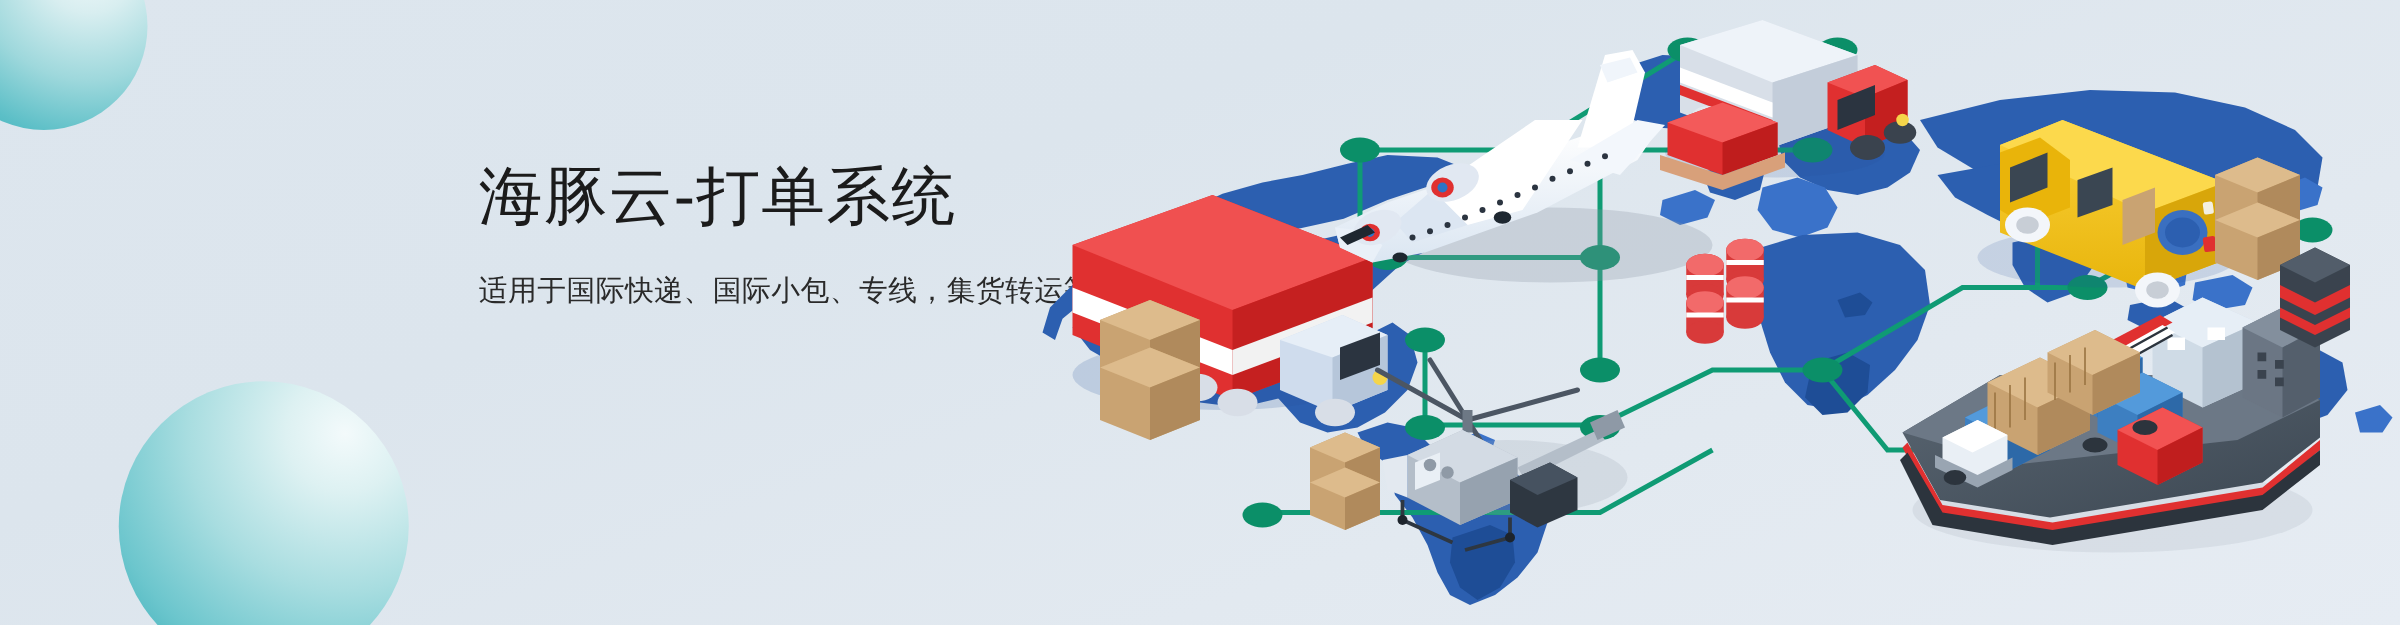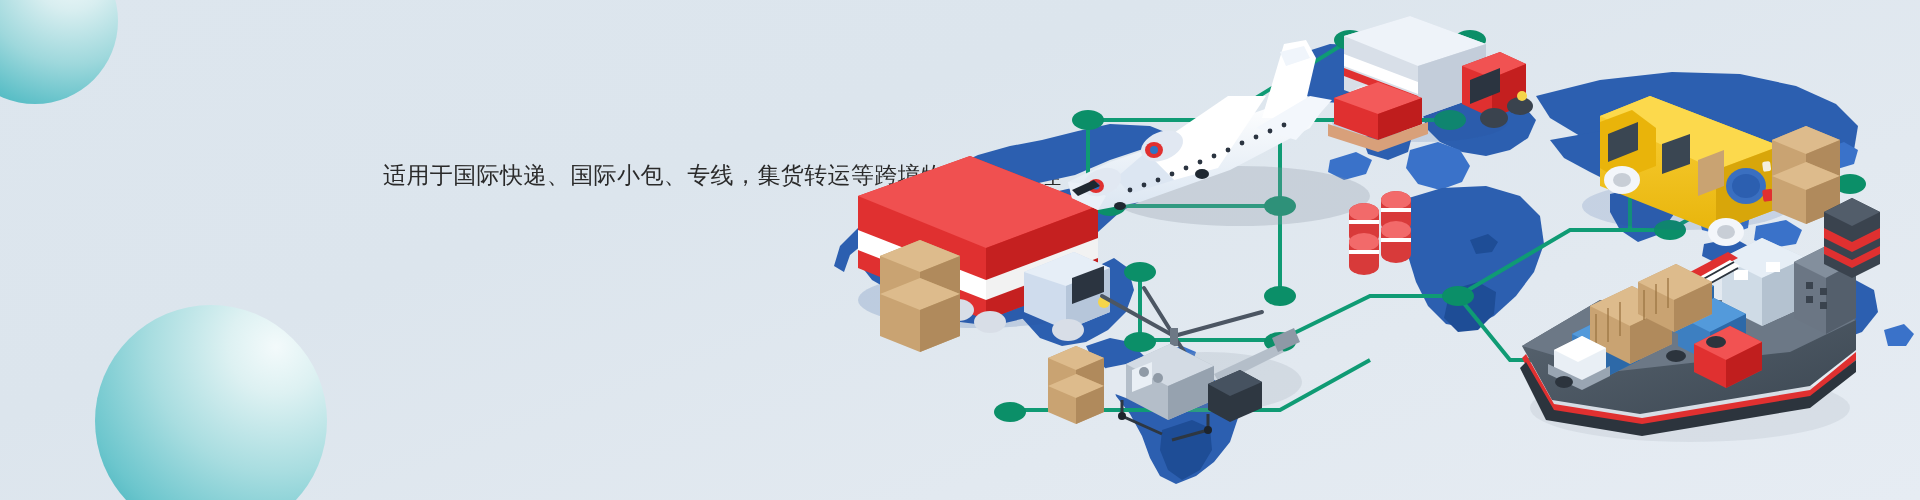--- a/index.html
+++ b/index.html
@@ -59,20 +59,21 @@
 </style>
 </head>
 <body>
 
 <div id="banner">
 
   <div class="blob" id="blob-top"></div>
   <div class="blob" id="blob-bottom"></div>
 
   <div id="text-block">
+    <div id="banner-title">海豚云-打单系统</div>
     <div id="banner-subtitle">适用于国际快递、国际小包、专线，集货转运等跨境物流包裹处理</div>
   </div>
 
   <div id="illustration">
     <svg viewBox="0 0 1110 500" xmlns="http://www.w3.org/2000/svg">
       <defs>
         <linearGradient id="shipBodyG" x1="0" y1="0" x2="1" y2="1">
           <stop offset="0" stop-color="#5a6672"></stop>
             <stop offset="1" stop-color="#3c4752"></stop>
         </linearGradient>

